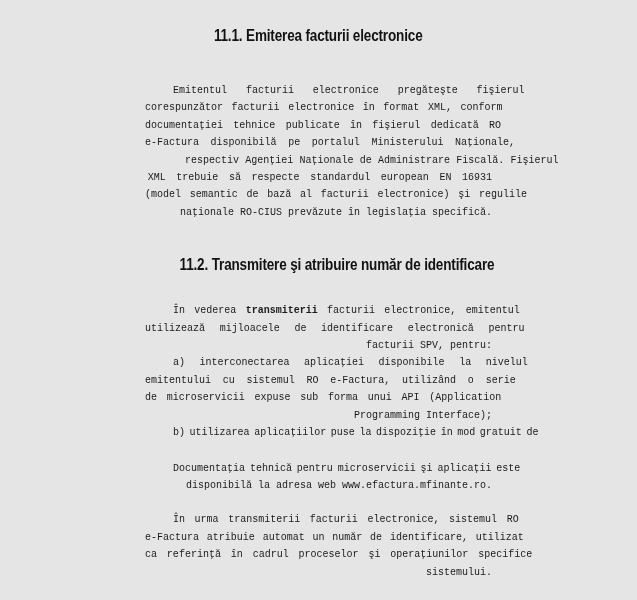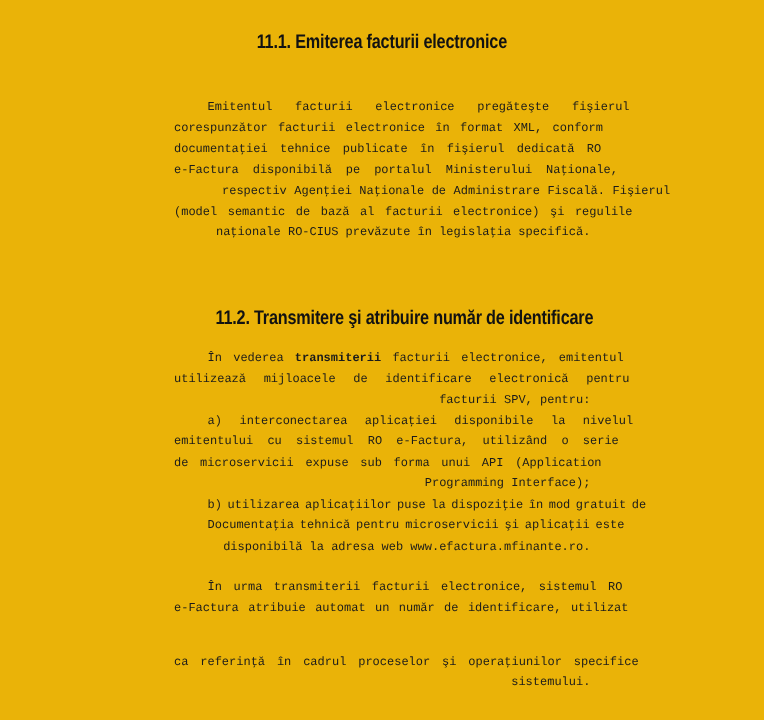--- a/index.html
+++ b/index.html
@@ -1,19 +1,19 @@
 <!DOCTYPE html>
 <html><head>
 <meta charset="utf-8">
 <style>
   html,body{margin:0;padding:0;background:#fff;}
   .page{
     position:relative;
     width:637px;height:600px;
-    background:#eab308;
+    background:#e5e5e5;
     overflow:hidden;
     color:#1b1b1b;
   }
   .col{
     width:347px;
     margin:0 auto;
   }
   .heading{
     margin:0;
     text-align:center;
@@ -24,24 +24,24 @@
     color:#121212;
     white-space:nowrap;
   }
   .heading .hinner{
     display:inline-block;
     transform:scaleX(0.82);
     transform-origin:50% 50%;
     letter-spacing:-0.2px;
   }
   .h1{margin-top:26px;}
-  .h2{margin-top:52px;}
+  .h2{margin-top:34px;}
   .para{margin:0;}
   .p-first{margin-top:38px;}
-  .grp-first{margin-top:17px;}
+  .grp-first{margin-top:29px;}
   .p-final{margin-top:17px;}
   .ln{
     font-family:Liberation Mono, monospace;
     font-size:10px;
     line-height:17.4px;
     white-space:nowrap;
     text-align:right;
   }
   .ind{padding-left:28px;}
   .ln b{font-weight:bold;}
@@ -53,20 +53,21 @@
   <div class="col">
 
     <h1 class="heading h1"><span class="hinner">11.1. Emiterea facturii electronice</span></h1>
 
     <div class="para p-first">
       <div class="ln jfit ind" style="word-spacing: 12.8906px;"><span>Emitentul facturii electronice pregăteşte fişierul</span></div>
       <div class="ln jfit" style="word-spacing: 2.56771px;"><span>corespunzător facturii electronice în format XML, conform</span></div>
       <div class="ln jfit" style="word-spacing: 4.31771px;"><span>documentaţiei tehnice publicate în fişierul dedicată RO</span></div>
       <div class="ln jfit" style="word-spacing: 5.59063px;"><span>e-Factura disponibilă pe portalul Ministerului Naţionale,</span></div>
       <div class="ln jfit" style="word-spacing: 0.226562px; margin-left: 40px;"><span>respectiv Agenţiei Naţionale de Administrare Fiscală. Fişierul</span></div>
+      <div class="ln jfit" style="word-spacing: 4.60491px;"><span>XML trebuie să respecte standardul european EN 16931</span></div>
       <div class="ln jfit" style="word-spacing: 2.75586px;"><span>(model semantic de bază al facturii electronice) şi regulile</span></div>
       <div class="ln"><span>naţionale RO-CIUS prevăzute în legislaţia specifică.</span></div>
     </div>
 
     <h2 class="heading h2"><span class="hinner">11.2. Transmitere şi atribuire număr de identificare</span></h2>
 
     <div class="para grp-first">
       <div class="ln jfit ind" style="word-spacing: 3.31562px;"><span><span>În vederea </span><b>transmiterii</b><span> facturii electronice, emitentul</span></span></div>
       <div class="ln jfit" style="word-spacing: 8.6875px;"><span>utilizează mijloacele de identificare electronică pentru</span></div>
       <div class="ln"><span>facturii SPV, pentru:</span></div>
@@ -77,25 +78,25 @@
       <div class="ln jfit" style="word-spacing: 5.80357px;"><span>emitentului cu sistemul RO e-Factura, utilizând o serie</span></div>
       <div class="ln jfit" style="word-spacing: 3.74777px;"><span>de microservicii expuse sub forma unui API (Application</span></div>
       <div class="ln"><span>Programming Interface);</span></div>
     </div>
 
     <div class="para">
       <div class="ln jfit ind" style="word-spacing: -1.40278px;"><span>b) utilizarea aplicaţiilor puse la dispoziţie în mod gratuit de</span></div>
     </div>
 
     <div class="para">
-      <div class="ln jfit ind" style="word-spacing: -1.13021px;"><span>Documentaţia tehnică pentru microservicii şi aplicaţii este</span></div>
+      <div class="ln jfit ind" style="word-spacing: -1.13021px; margin-top: 18px;"><span>Documentaţia tehnică pentru microservicii şi aplicaţii este</span></div>
       <div class="ln"><span>disponibilă la adresa web www.efactura.mfinante.ro.</span></div>
     </div>
 
     <div class="para p-final">
       <div class="ln jfit ind" style="word-spacing: 3.59896px;"><span>În urma transmiterii facturii electronice, sistemul RO</span></div>
       <div class="ln jfit" style="word-spacing: 1.8125px;"><span>e-Factura atribuie automat un număr de identificare, utilizat</span></div>
-      <div class="ln jfit" style="word-spacing: 3.87054px; margin-top: 27px;"><span>ca referinţă în cadrul proceselor şi operaţiunilor specifice</span></div>
+      <div class="ln jfit" style="word-spacing: 3.87054px;"><span>ca referinţă în cadrul proceselor şi operaţiunilor specifice</span></div>
       <div class="ln"><span>sistemului.</span></div>
     </div>
 
   </div>
 </div>
 
 </body></html>

